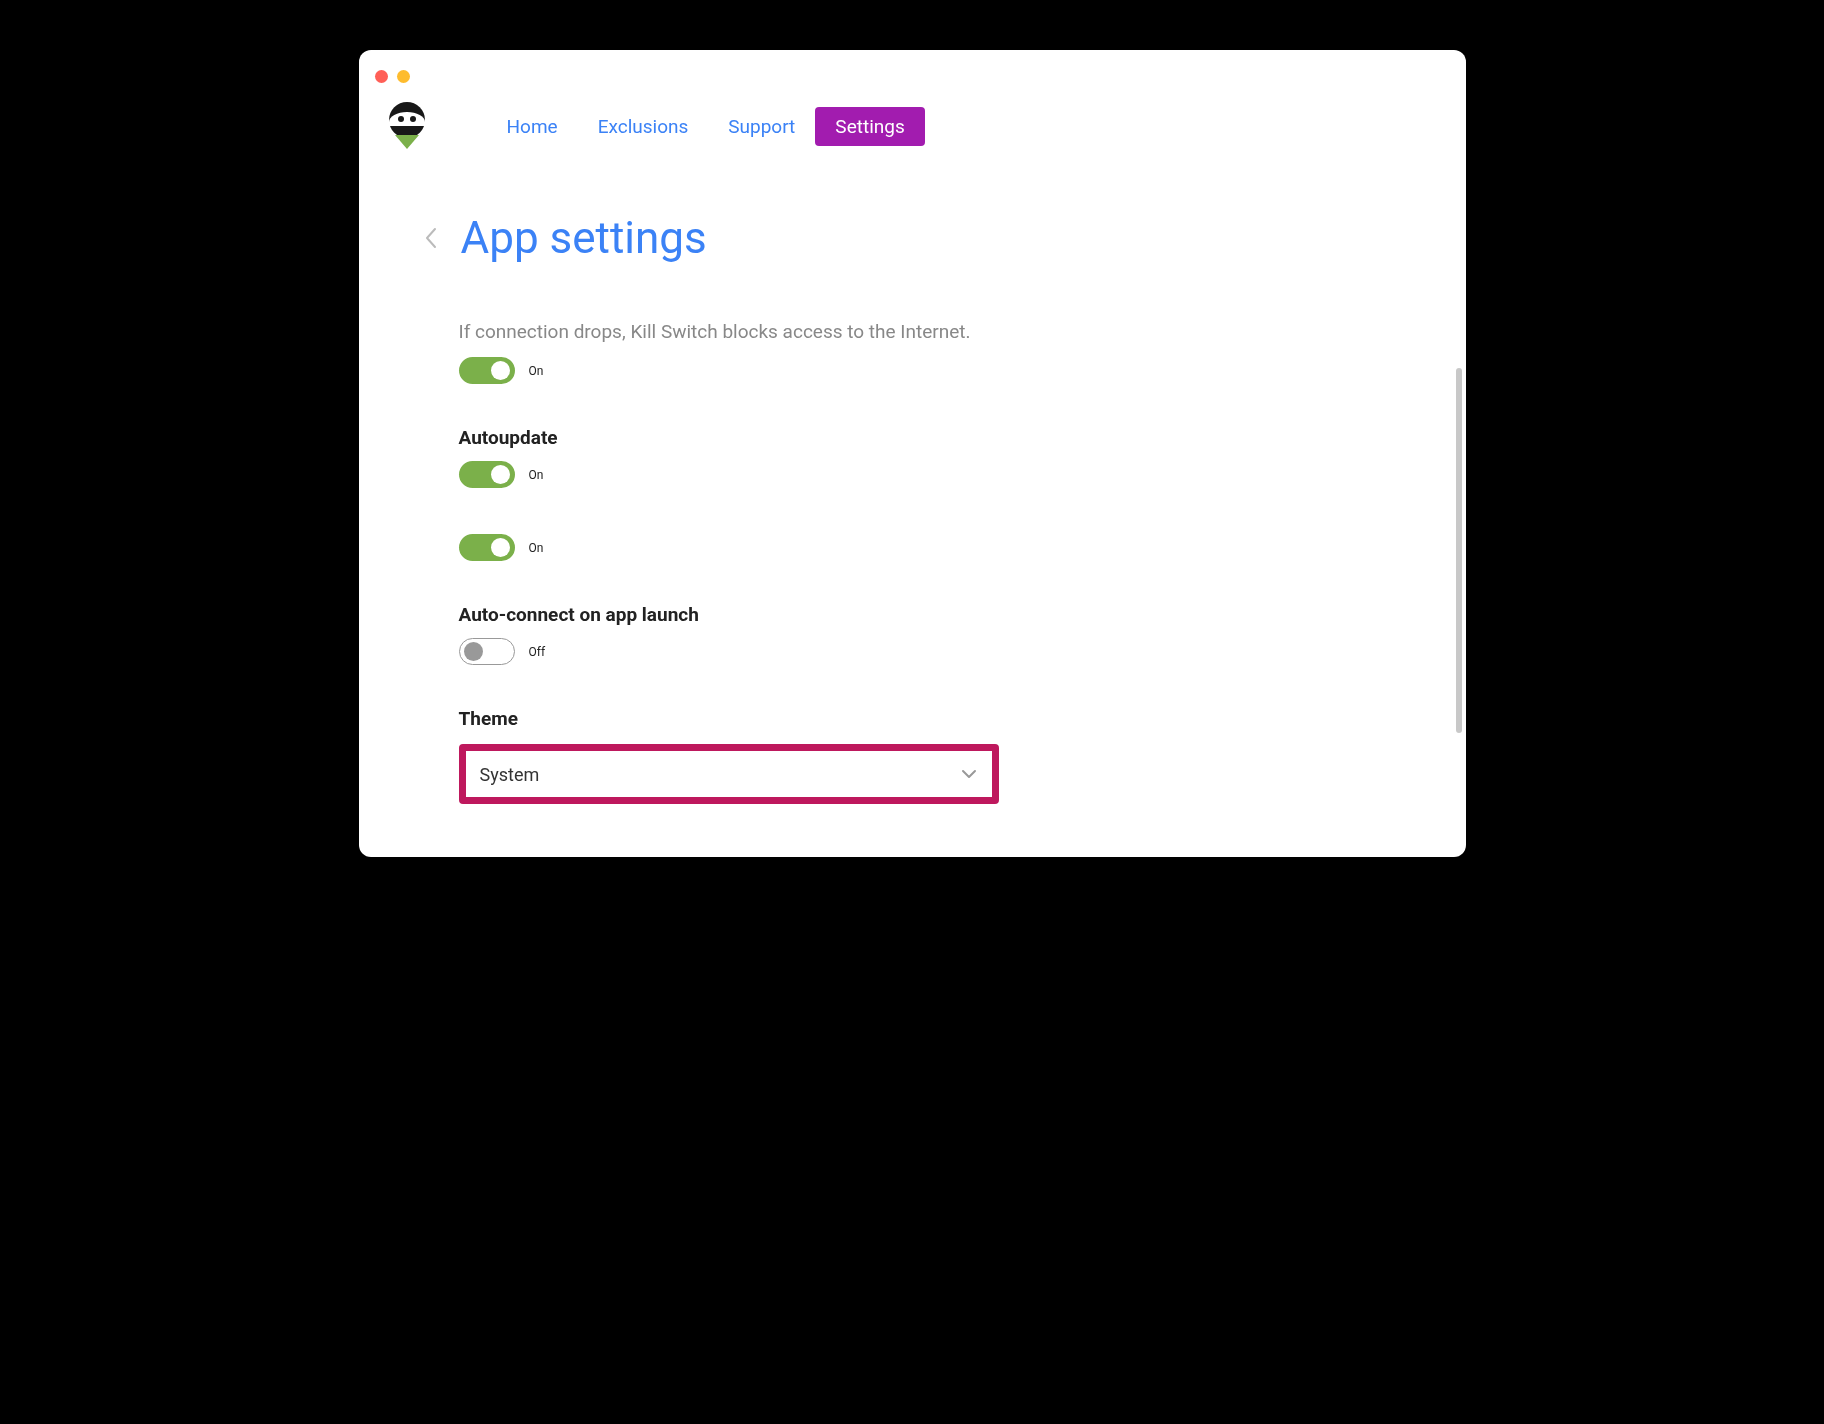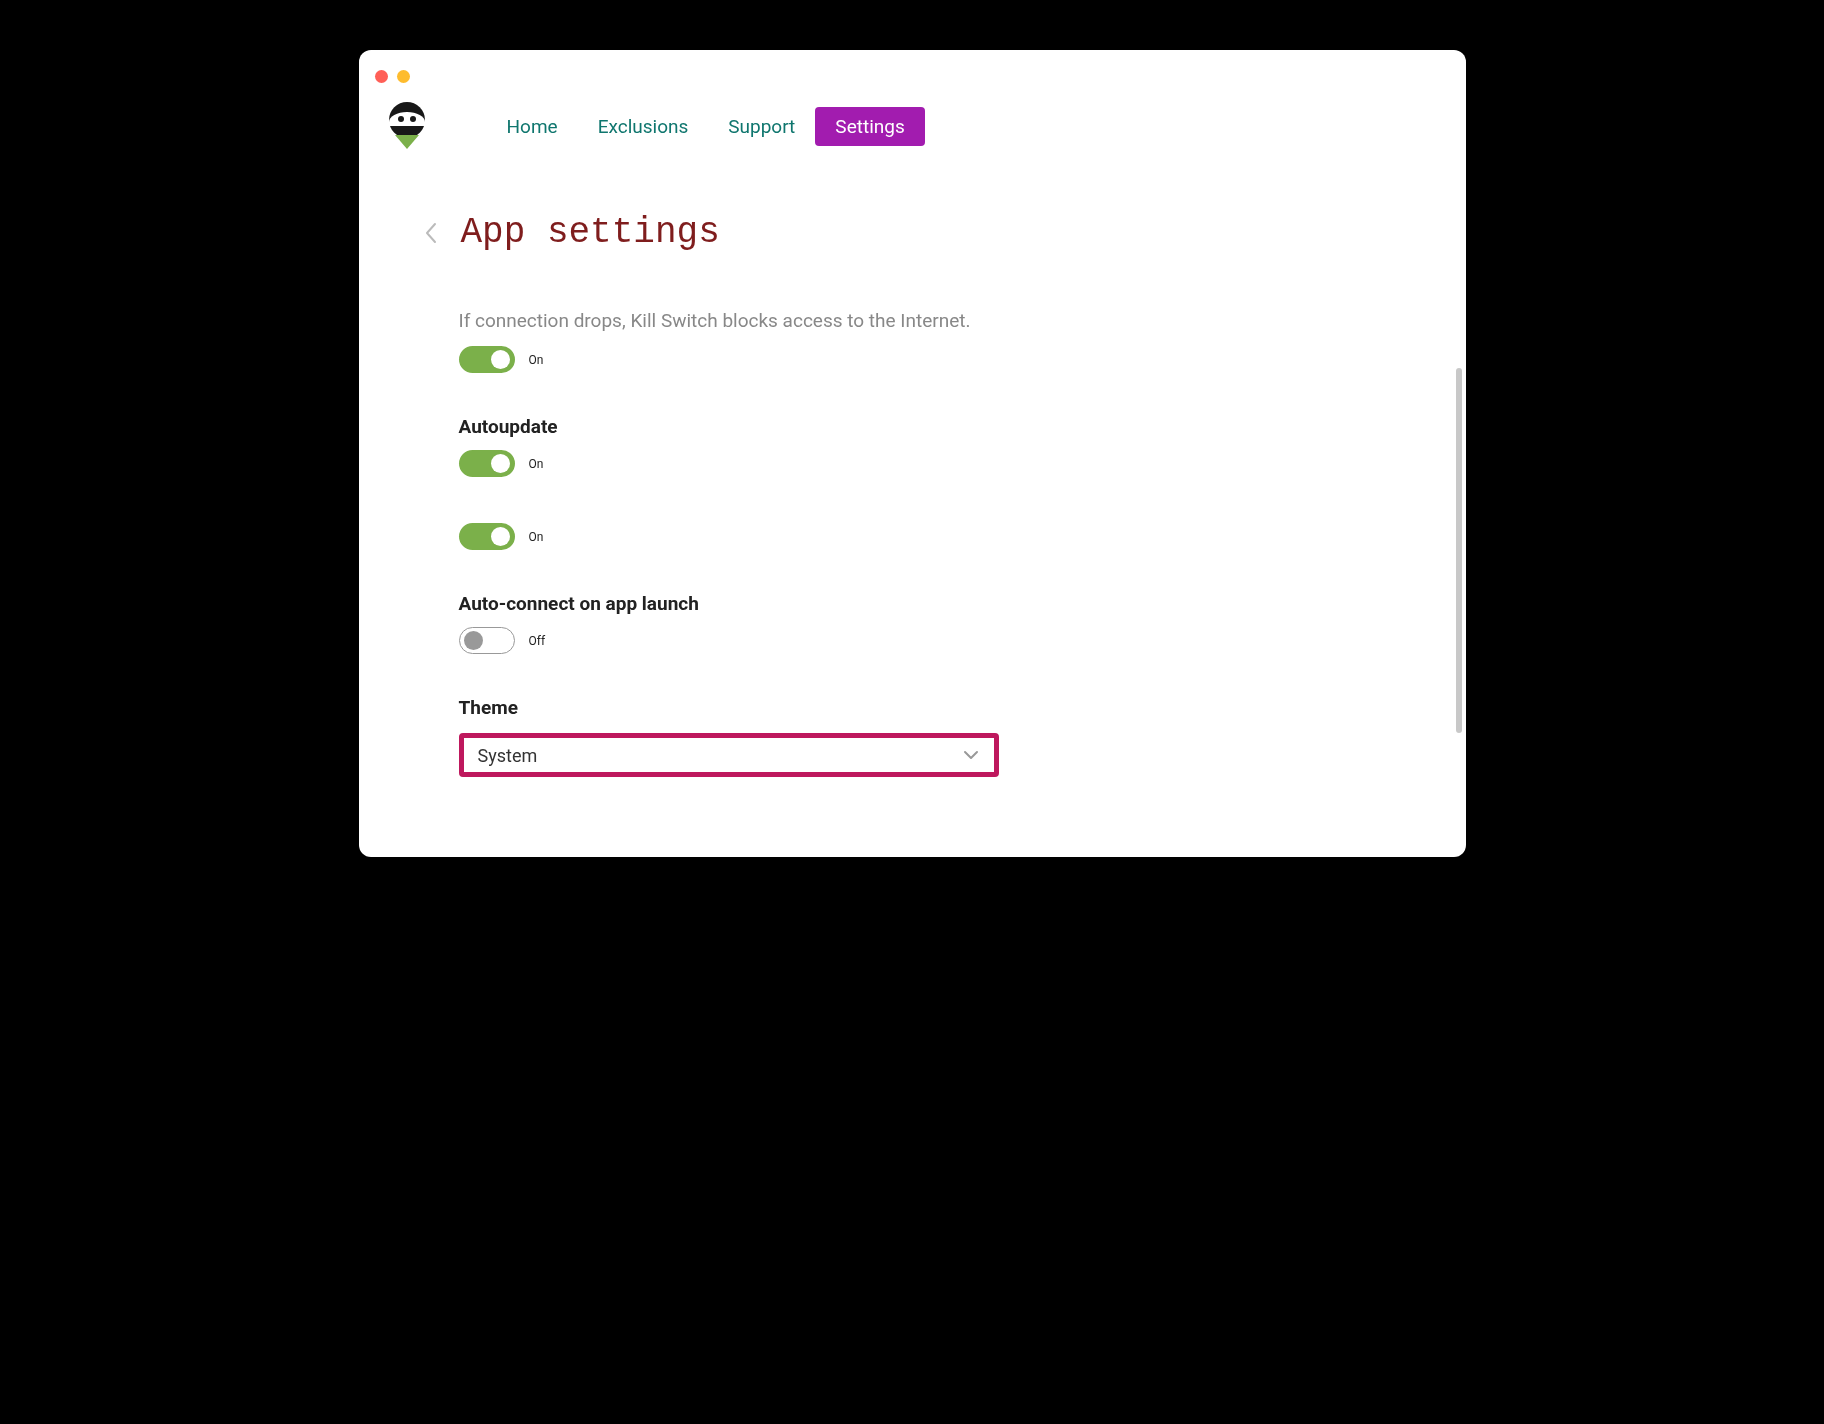--- a/index.html
+++ b/index.html
@@ -98,21 +98,21 @@
       left: 8px;
     }
     .nav {
       display: flex;
       gap: 0;
       align-items: center;
     }
     .nav-item {
       padding: 8px 20px;
       font-size: 19px;
-      color: #0f766e;
+      color: #3b82f6;
       cursor: pointer;
       border-radius: 4px;
     }
     .nav-item.active {
       background: #a21caf;
       color: #fff;
     }
     .content-wrap {
       flex: 1;
       overflow-y: auto;
@@ -140,24 +140,23 @@
       width: 20px;
       height: 20px;
       display: flex;
       align-items: center;
       justify-content: center;
       cursor: pointer;
       margin-left: 6px;
     }
     .back-btn svg { display: block; }
     .page-title {
-      font-size: 36px;
+      font-size: 44px;
       font-weight: 400;
-      color: #7f1d1d;
-      font-family: Liberation Mono, monospace;
+      color: #3b82f6;
     }
     .settings-list {
       padding-left: 44px;
       display: flex;
       flex-direction: column;
       gap: 42px;
     }
     .setting {
       display: flex;
       flex-direction: column;
@@ -209,22 +208,22 @@
       background: #999;
       left: 4px;
       top: 3px;
     }
     .toggle-label {
       font-size: 12px;
       color: #222;
     }
     .theme-select {
       width: 540px;
-      height: 44px;
-      border: 5px solid #be185d;
+      height: 60px;
+      border: 7px solid #be185d;
       border-radius: 4px;
       display: flex;
       align-items: center;
       justify-content: space-between;
       padding: 0 14px;
       font-size: 18px;
       color: #333;
       cursor: pointer;
       margin-top: 6px;
     }

